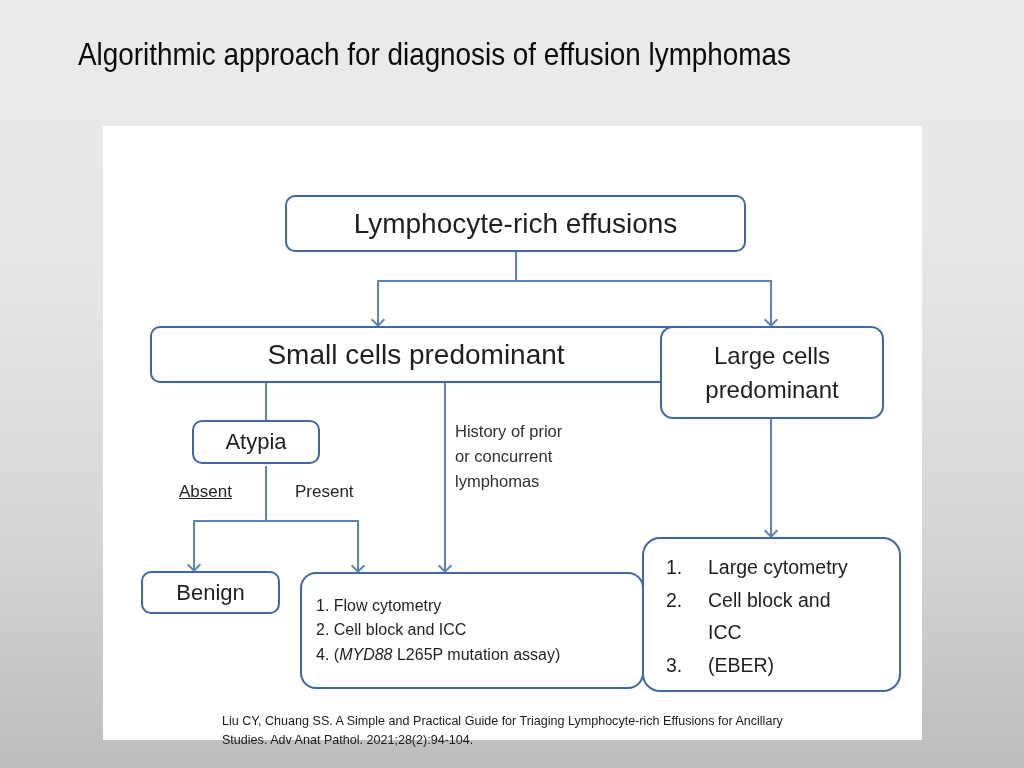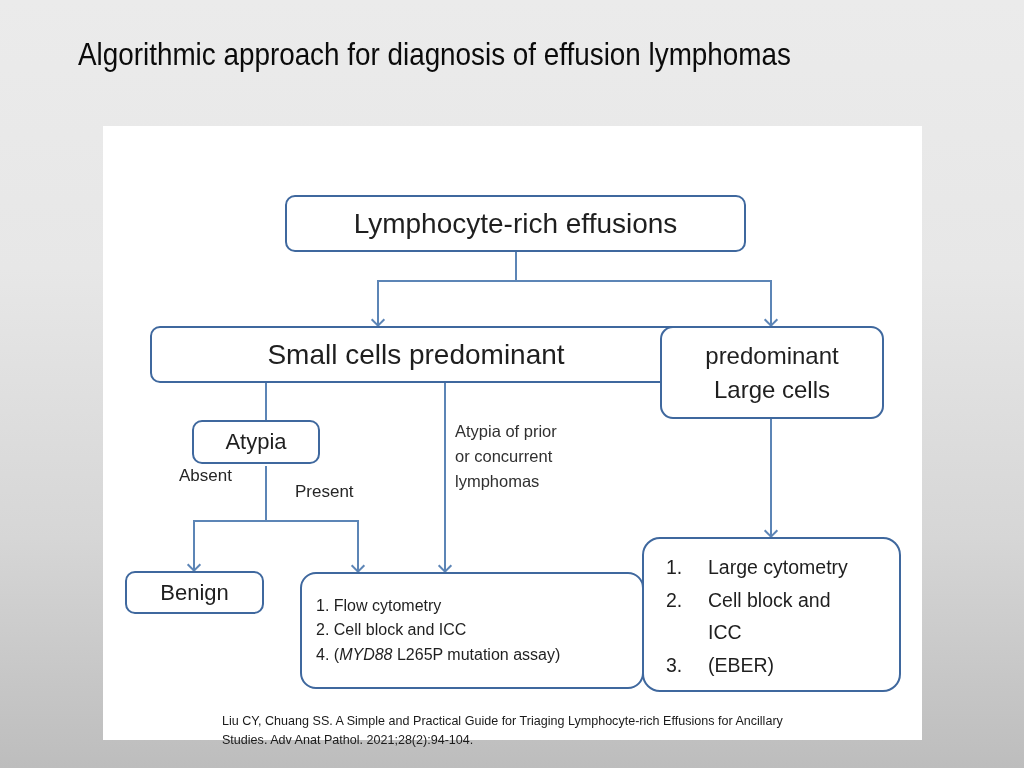--- a/index.html
+++ b/index.html
@@ -28,21 +28,21 @@
   .fbox {
     position:absolute; background:#fff;
     border:2.4px solid #3f689e; border-radius:10px;
     display:flex; align-items:center; justify-content:center;
     color:#1f1f1f; text-align:center;
   }
   .top-box    { left:182px; top:69px;  width:461px; height:57px; font-size:28px; }
   .small-box  { left:47px;  top:200px; width:532px; height:57px; font-size:28px; }
   .large-box  { left:557px; top:200px; width:224px; height:93px; font-size:24px; line-height:34px; border-radius:13px; }
   .atypia-box { left:89px;  top:294px; width:128px; height:44px; font-size:22px; }
-  .benign-box { left:22px;  top:445px; width:139px; height:43px; font-size:22px; }
+  .benign-box { left:38px;  top:445px; width:139px; height:43px; font-size:22px; }
 
   .mid-box {
     left:197px; top:446px; width:344px; height:117px;
     border-radius:16px; font-size:16px; line-height:24.5px;
     align-items:center; justify-content:flex-start;
     text-align:left; padding-left:14px;
   }
   .mid-box .stack { display:block; }
 
   .right-box {
@@ -71,21 +71,21 @@
   .lineG  { left:162px; top:340px; width:2px;   height:56px; }
   .lineH  { left:90px;  top:394px; width:166px; height:2px;  }
   .arrowI { left:90px;  top:394px; height:50px; }
   .arrowJ { left:254px; top:394px; height:51px; }
   .arrowK { left:667px; top:293px; height:117px; }
 
   
   .branch-label {
     position:absolute; font-size:17px; color:#262626; white-space:nowrap;
   }
-  .absent-label  { left:76px;  top:340px; }
+  .absent-label  { left:76px;  top:356px;text-decoration:underline; }
   .present-label { left:192px; top:356px; }
 
   .history-note {
     position:absolute; left:352px; top:293px;
     font-size:16.5px; line-height:25px; color:#303030; white-space:nowrap;
   }
 
   .gene-italic { font-style:italic; }
 
   .citation {
@@ -119,34 +119,34 @@
     <div class="fbox top-box">
       <span>Lymphocyte-rich effusions</span>
     </div>
 
     <div class="fbox small-box">
       <span>Small cells predominant</span>
     </div>
 
     <div class="fbox large-box">
       <span class="stack">
+        <span style="display:block">Large cells</span>
         <span style="display:block">predominant</span>
-        <span style="display:block">Large cells</span>
       </span>
     </div>
 
     <div class="fbox atypia-box">
       <span>Atypia</span>
     </div>
 
     <div class="branch-label absent-label">Absent</div>
     <div class="branch-label present-label">Present</div>
 
     <div class="history-note">
-      <span style="display:block">Atypia of prior</span>
+      <span style="display:block">History of prior</span>
       <span style="display:block">or concurrent</span>
       <span style="display:block">lymphomas</span>
     </div>
 
     <div class="fbox benign-box">
       <span>Benign</span>
     </div>
 
     <div class="fbox mid-box">
       <span class="stack">

